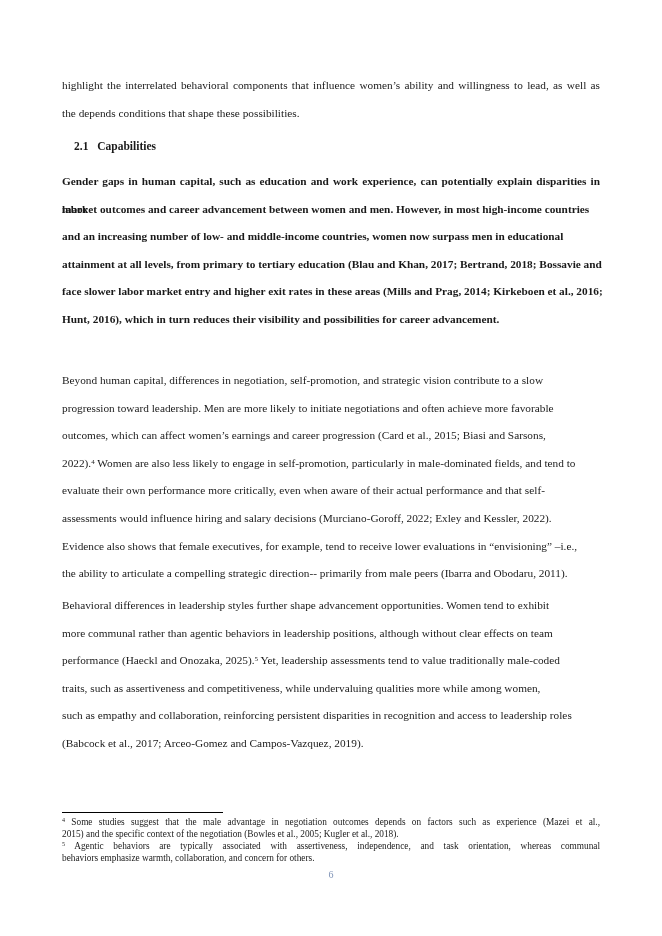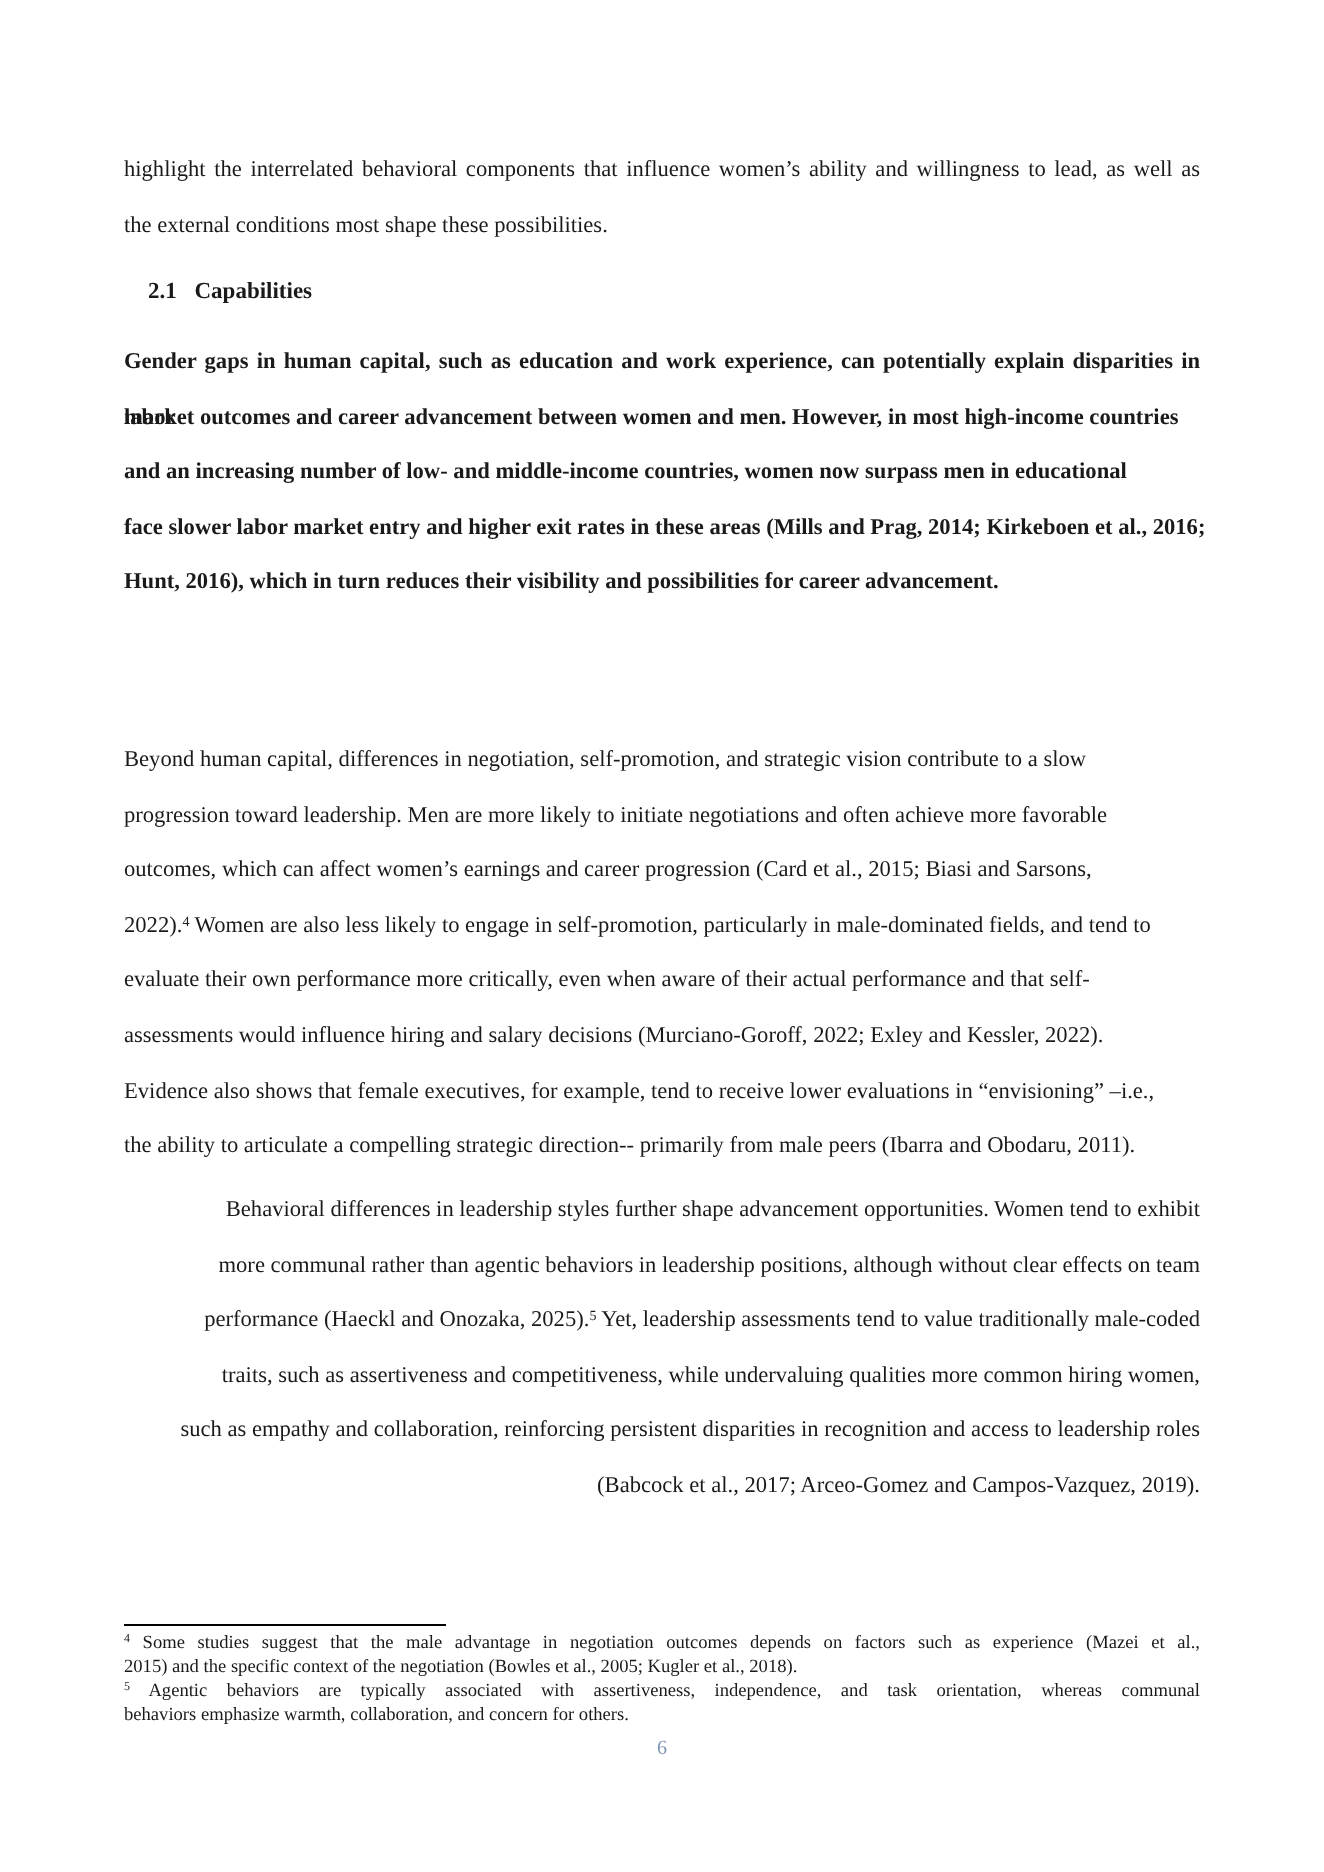--- a/index.html
+++ b/index.html
@@ -92,52 +92,53 @@
       color: #7f93b7;
     }
   </style>
 </head>
 <body>
 
 <div class="page">
 
   <div class="body-text" style="top:72px;">
     <span class="line justify">highlight the interrelated behavioral components that influence women’s ability and willingness to lead, as well as</span>
-    <span class="line">the external conditions most shape these possibilities.</span>
+    <span class="line">the depends conditions that shape these possibilities.</span>
   </div>
 
   <div class="heading">
     <span class="num">2.1</span>
     <span>Capabilities</span>
   </div>
 
   <div class="body-text" style="top:168px;font-weight:bold;">
     <span class="line justify">Gender gaps in human capital, such as education and work experience, can potentially explain disparities in labor</span>
     <span class="line">market outcomes and career advancement between women and men. However, in most high-income countries</span>
     <span class="line">and an increasing number of low- and middle-income countries, women now surpass men in educational</span>
+    <span class="line">attainment at all levels, from primary to tertiary education (Blau and Khan, 2017; Bertrand, 2018; Bossavie and</span>
     <span class="line">face slower labor market entry and higher exit rates in these areas (Mills and Prag, 2014; Kirkeboen et al., 2016;</span>
     <span class="line">Hunt, 2016), which in turn reduces their visibility and possibilities for career advancement.</span>
   </div>
 
   <div class="body-text" style="top:367px;">
     <span class="line">Beyond human capital, differences in negotiation, self-promotion, and strategic vision contribute to a slow</span>
     <span class="line">progression toward leadership. Men are more likely to initiate negotiations and often achieve more favorable</span>
     <span class="line">outcomes, which can affect women’s earnings and career progression (Card et al., 2015; Biasi and Sarsons,</span>
     <span class="line"><span>2022).</span><sup class="fn">4</sup><span> Women are also less likely to engage in self-promotion, particularly in male-dominated fields, and tend to</span></span>
     <span class="line">evaluate their own performance more critically, even when aware of their actual performance and that self-</span>
     <span class="line">assessments would influence hiring and salary decisions (Murciano-Goroff, 2022; Exley and Kessler, 2022).</span>
     <span class="line">Evidence also shows that female executives, for example, tend to receive lower evaluations in “envisioning” –i.e.,</span>
     <span class="line">the ability to articulate a compelling strategic direction-- primarily from male peers (Ibarra and Obodaru, 2011).</span>
   </div>
 
-  <div class="body-text" style="top:592px;text-align:right;">
+  <div class="body-text" style="top:592px;">
     <span class="line">Behavioral differences in leadership styles further shape advancement opportunities. Women tend to exhibit</span>
     <span class="line">more communal rather than agentic behaviors in leadership positions, although without clear effects on team</span>
     <span class="line"><span>performance (Haeckl and Onozaka, 2025).</span><sup class="fn">5</sup><span> Yet, leadership assessments tend to value traditionally male-coded</span></span>
-    <span class="line">traits, such as assertiveness and competitiveness, while undervaluing qualities more common hiring women,</span>
+    <span class="line">traits, such as assertiveness and competitiveness, while undervaluing qualities more while among women,</span>
     <span class="line">such as empathy and collaboration, reinforcing persistent disparities in recognition and access to leadership roles</span>
     <span class="line">(Babcock et al., 2017; Arceo-Gomez and Campos-Vazquez, 2019).</span>
   </div>
 
   <div class="footnote-rule"></div>
 
   <div class="footnotes">
     <div>
       <span class="fn-line justify"><sup>4</sup><span> Some studies suggest that the male advantage in negotiation outcomes depends on factors such as experience (Mazei et al.,</span></span>
       <span class="fn-line">2015) and the specific context of the negotiation (Bowles et al., 2005; Kugler et al., 2018).</span>

